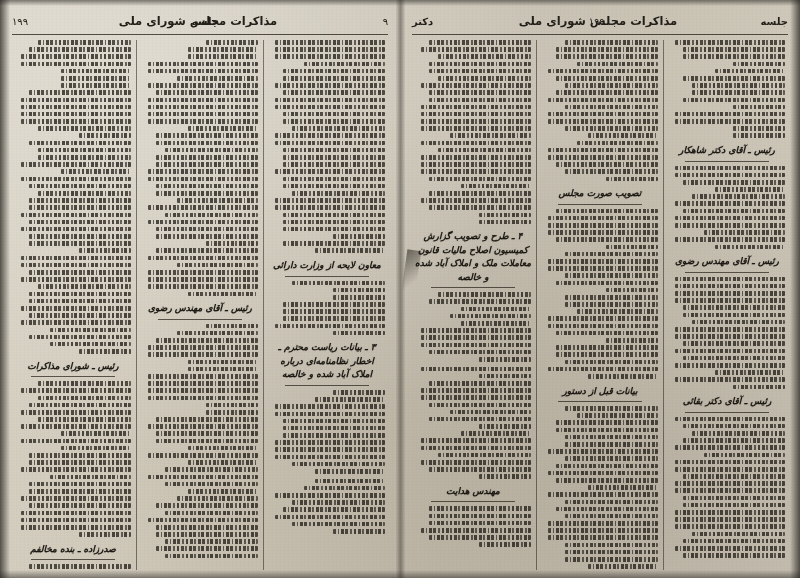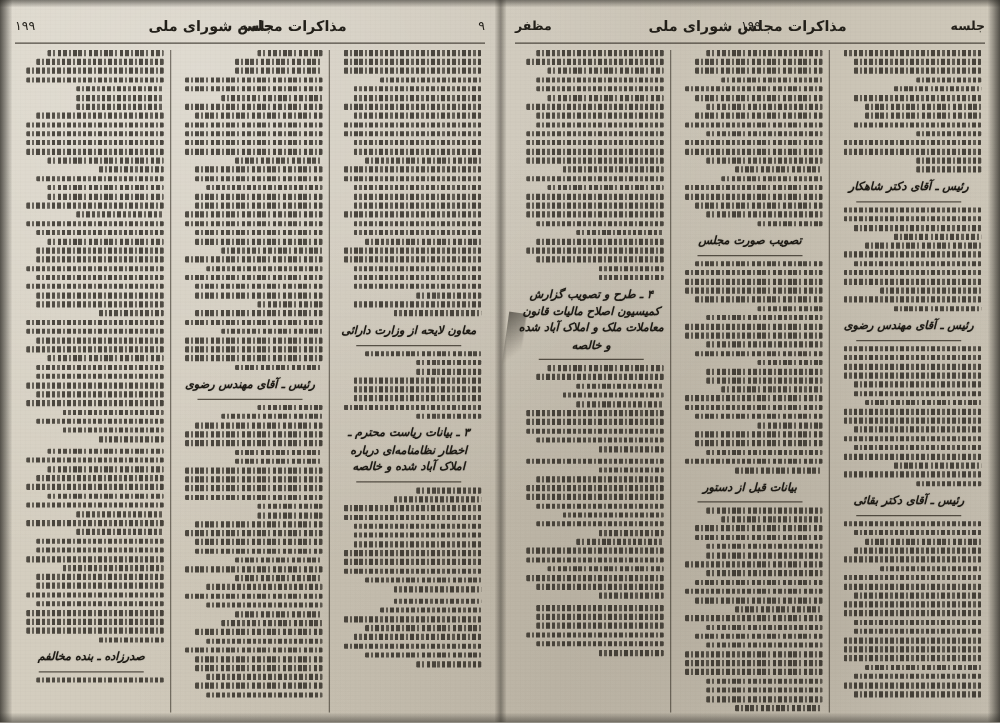--- a/index.html
+++ b/index.html
@@ -170,21 +170,21 @@
 <body>
 
 <div class="page">
   <div class="paper"></div>
 
   <div class="sheet sheet-right">
     <div class="masthead">
       <span class="side">جلسه</span>
       <span class="center">مذاکرات مجلس شورای ملی</span>
       <span class="side pagenum">۱۹۹</span>
-      <span class="side">مظفر</span>
+      <span class="side">دکتر</span>
     </div>
     <div class="cols">
       <div class="col">
           <div class="blk">
             <div class="tl w95"></div>
             <div class="tl w88"></div>
             <div class="tl w88"></div>
             <div class="tl w45"></div>
             <div class="tl w60"></div>
             <div class="tl w88"></div>
@@ -385,20 +385,21 @@
             <div class="tl w88"></div>
             <div class="tl w45"></div>
             <div class="tl w60"></div>
             <div class="tl w95"></div>
             <div class="tl w95"></div>
             <div class="tl w80"></div>
             <div class="tl w95"></div>
             <div class="tl w88"></div>
             <div class="tl w45"></div>
           </div>
+          <div class="head">مهندس هدایت<span class="rule"></span></div>
           <div class="blk">
             <div class="tl w88"></div>
             <div class="tl w88"></div>
             <div class="tl w88"></div>
             <div class="tl w95"></div>
             <div class="tl w88"></div>
             <div class="tl w45"></div>
           </div>
         </div>
     </div>
@@ -598,20 +599,21 @@
             <div class="tl w88"></div>
             <div class="tl w88"></div>
             <div class="tl w95"></div>
             <div class="tl w88"></div>
             <div class="tl w95"></div>
             <div class="tl w70"></div>
             <div class="tl w88"></div>
             <div class="tl w70"></div>
             <div class="tl w45"></div>
           </div>
+          <div class="head">رئیس ـ شورای مذاکرات<span class="rule"></span></div>
           <div class="blk">
             <div class="tl w80"></div>
             <div class="tl w95"></div>
             <div class="tl w80"></div>
             <div class="tl w88"></div>
             <div class="tl w95"></div>
             <div class="tl w80"></div>
             <div class="tl w95"></div>
             <div class="tl w60"></div>
             <div class="tl w95"></div>

